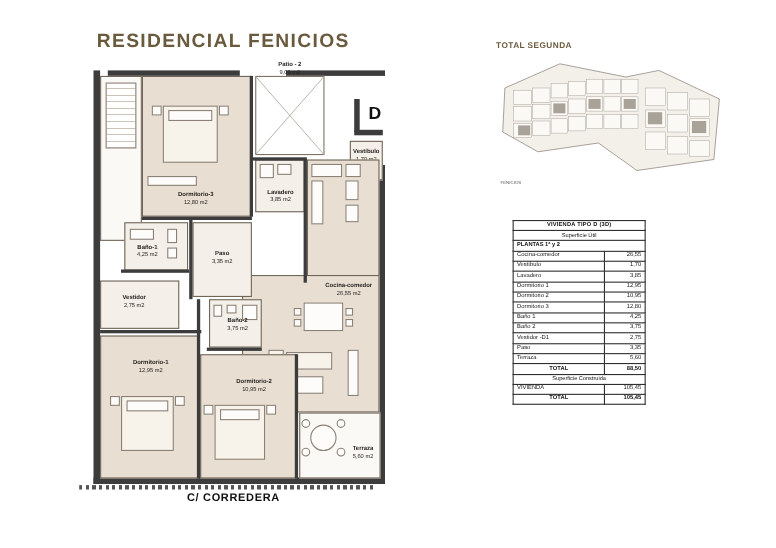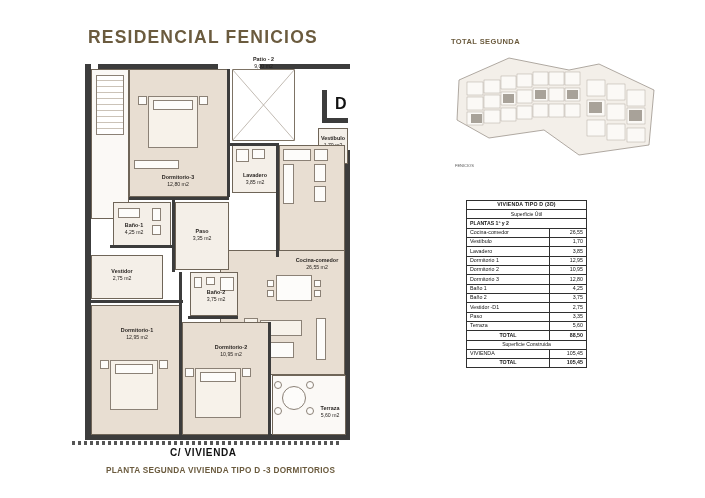--- a/index.html
+++ b/index.html
@@ -350,22 +350,21 @@
     <div class="wall" style="left:31px;top:250px;width:92px;height:3px;"></div>
     <div class="wall" style="left:119px;top:222px;width:3px;height:163px;"></div>
     <div class="wall" style="left:216px;top:95px;width:3px;height:112px;"></div>
     <div class="wall" style="left:169px;top:93px;width:50px;height:3px;"></div>
     <div class="wall" style="left:208px;top:272px;width:3px;height:113px;"></div>
     <div class="wall" style="left:128px;top:266px;width:50px;height:3px;"></div>
     <div class="wall" style="left:50px;top:195px;width:62px;height:3px;"></div>
   </div>
 
   <div id="street-rule"></div>
-  <div id="street-label">C/ VIVIENDA</div>
-  <div id="plan-caption">PLANTA SEGUNDA   VIVIENDA TIPO D -3 DORMITORIOS</div>
+  <div id="street-label">C/ CORREDERA</div>
 
   <div id="keyplan-title">TOTAL SEGUNDA</div>
   <div id="keyplan">
     <svg width="215" height="120">
       <g stroke="#7d7369" stroke-width="0.6" fill="#f3efe9">
         <polygon points="10,30 60,8 120,20 150,14 205,40 200,95 130,105 95,80 40,88 8,70"></polygon>
       </g>
       <g stroke="#a39a90" stroke-width="0.4" fill="#fbf9f6">
         <rect x="18" y="32" width="16" height="13"></rect>
           <rect x="35" y="30" width="16" height="13"></rect>

